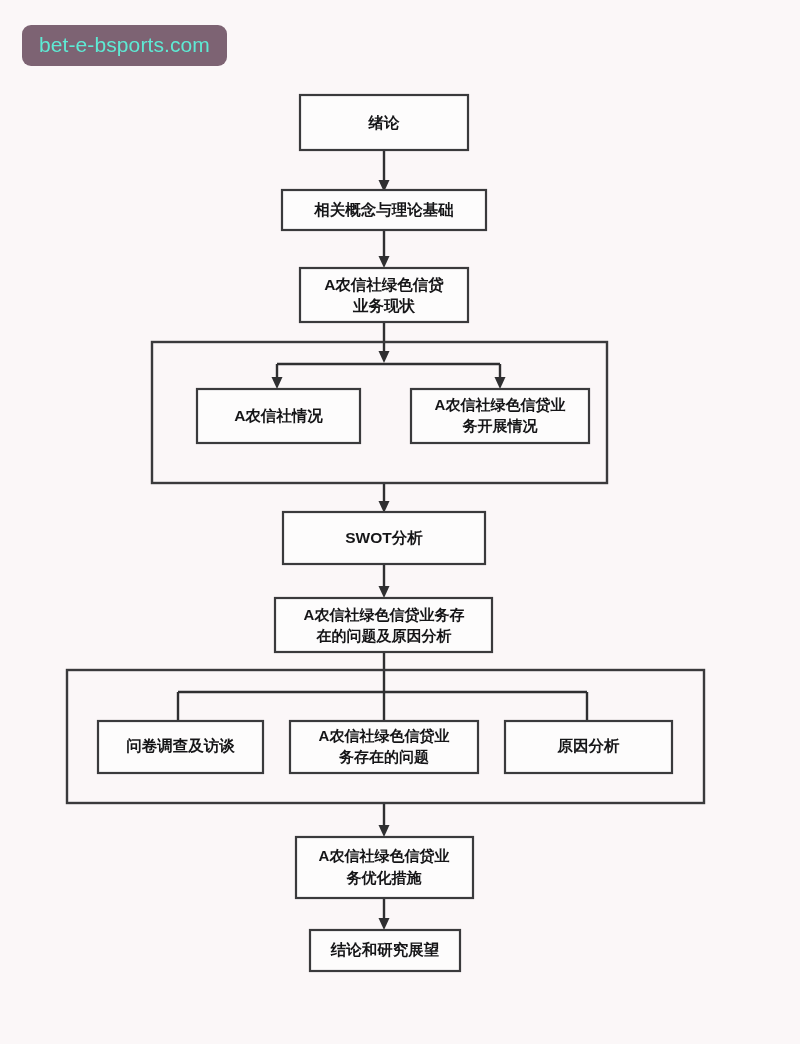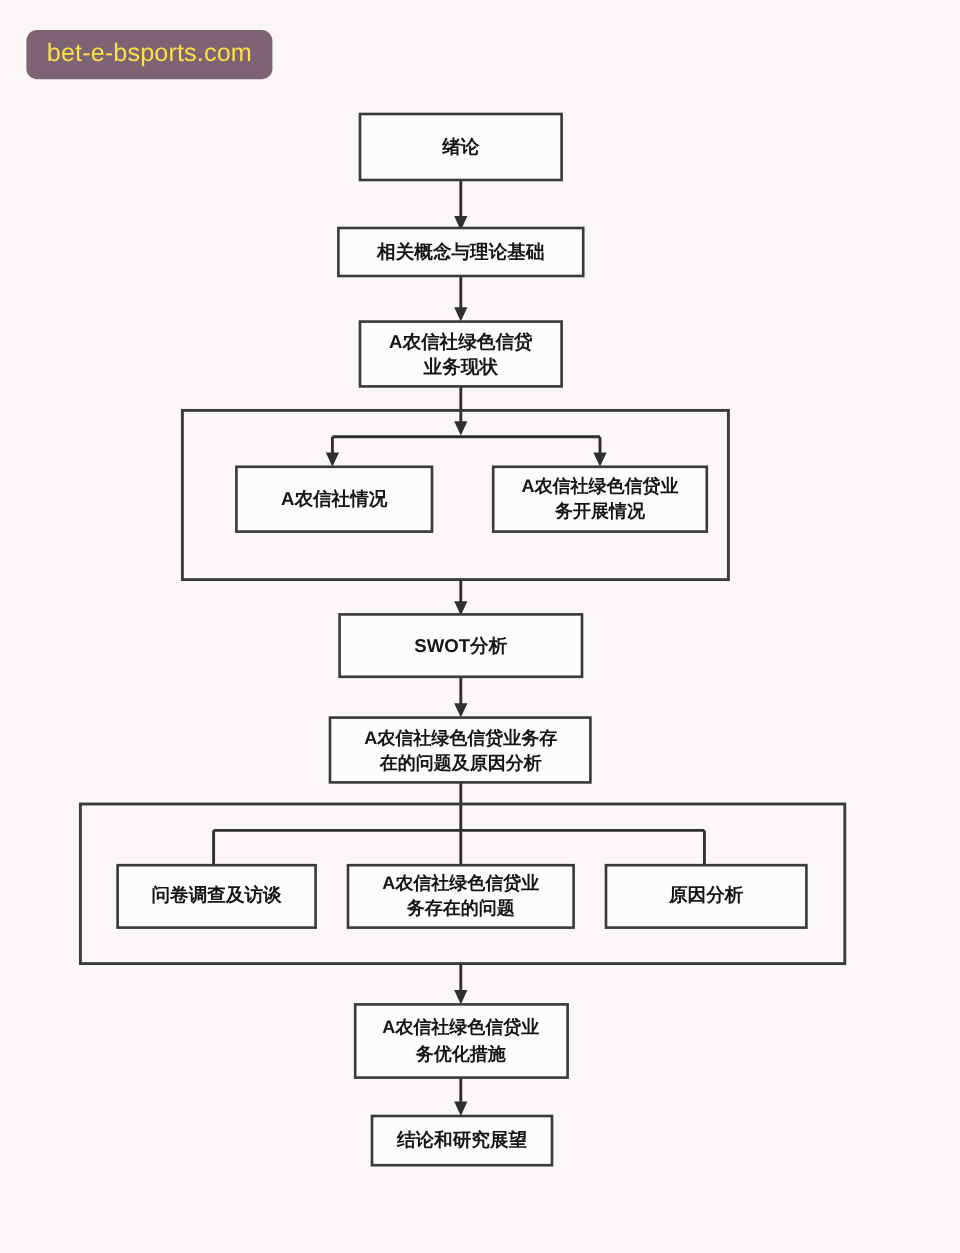--- a/index.html
+++ b/index.html
@@ -17,21 +17,21 @@
   #stage {
     position: relative;
     width: 800px;
     height: 1044px;
   }
   .watermark {
     position: absolute;
     left: 22px;
     top: 25px;
     background: #7d6373;
-    color: #fde047;
+    color: #5eead4;
     border-radius: 9px;
     padding: 9px 17px 11px 17px;
     font-size: 21px;
     letter-spacing: 0.1px;
     font-family: "Liberation Sans", "DejaVu Sans", sans-serif;
     line-height: 1;
     z-index: 5;
     user-select: none;
   }
   svg.flow {

